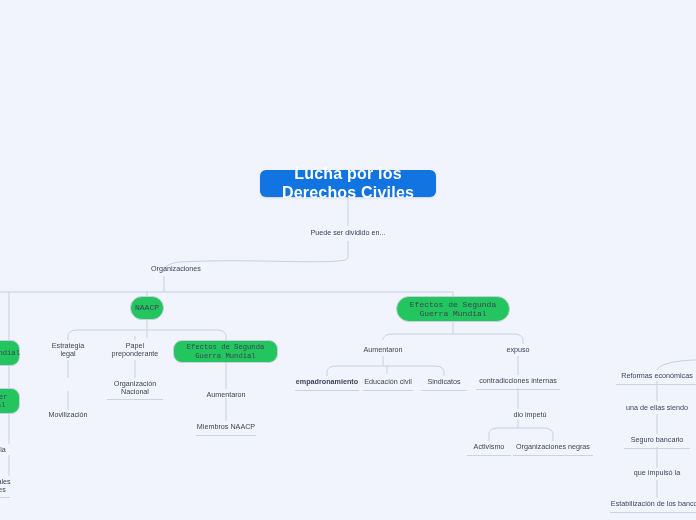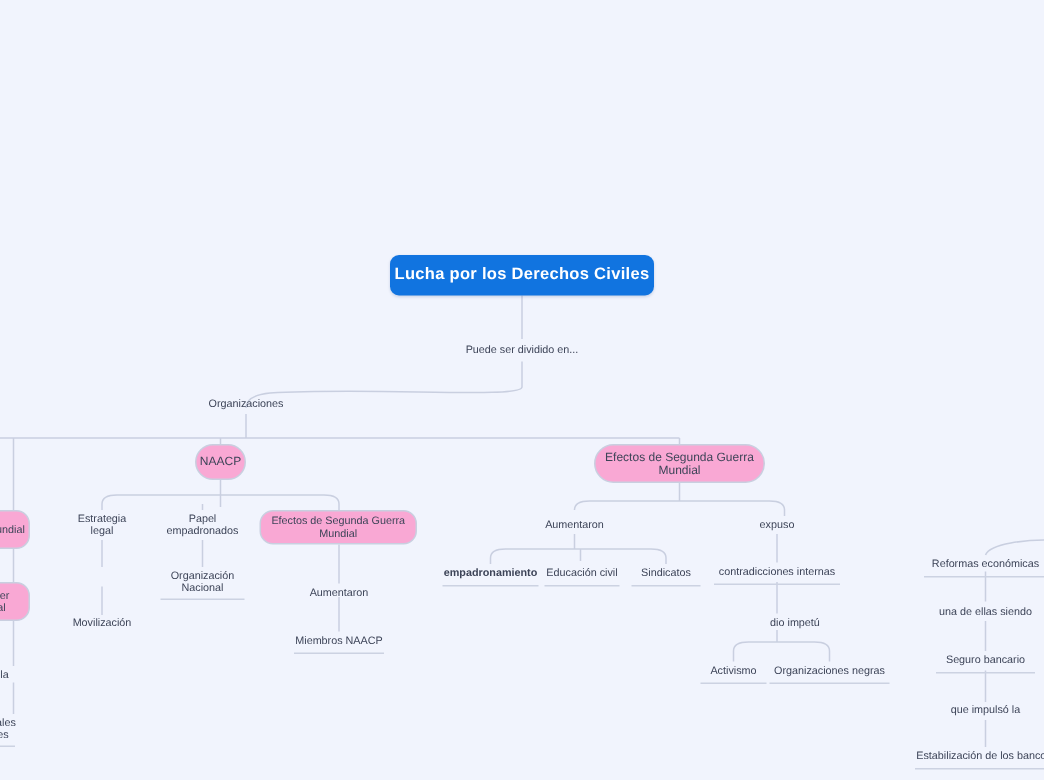--- a/index.html
+++ b/index.html
@@ -38,34 +38,35 @@
     text-align: center;
     color: #3d4458;
     white-space: pre-line;
     line-height: 1.18;
   }
 
   
   .node.root {
     background: #1174e0;
     color: #ffffff;
-    font-size: 11px;
+    font-size: 16px;
     font-weight: bold;
     border-radius: 6px;
     letter-spacing: .2px;
     box-shadow: 0 1px 2px rgba(20,60,130,.18);
   }
 
   
   .node.box {
-    background: #f9a8d4;
+    background: #22c55e;
     border: 1px solid #c9cfe0;
     border-radius: 9px;
     font-size: 7.2px;
     padding: 2px 6px;
+    font-family: Liberation Mono, monospace;
   }
   .node.box.pill {
     border-radius: 13px;
     font-size: 8px;
   }
 
   
   .node.plain {
     font-size: 7.2px;
     background: transparent;
@@ -153,41 +154,41 @@
   </svg>
 
   <div class="node root" style="left:260px; top:170px; width:176px; height:27px;">
     <span>Lucha por los Derechos Civiles</span>
   </div>
 
   <div class="node plain" style="left:300px; top:226px; width:96px; height:15px;">
     <span>Puede ser dividido en...</span>
   </div>
 
-  <div class="node plain" style="left:126px; top:262px; width:76px; height:14px;">
+  <div class="node plain" style="left:138px; top:262px; width:76px; height:14px;">
     <span>Organizaciones</span>
   </div>
 
   <div class="node box pill" style="left:130px; top:296px; width:34px; height:24px;">
     <span>NAACP</span>
   </div>
 
   <div class="node plain" style="left:42px; top:340px; width:52px; height:20px;">
     <span>Estrategia
 legal</span>
   </div>
 
   <div class="node plain" style="left:42px; top:378px; width:52px; height:13px;margin-top:31px;">
     <span>Movilización</span>
   </div>
 
 
   <div class="node plain" style="left:105px; top:340px; width:60px; height:20px;">
     <span>Papel
-empadronados</span>
+preponderante</span>
   </div>
 
   <div class="node leaf" style="left:105px; top:378px; width:60px; height:20px;">
     <span>Organización
 Nacional</span>
   </div>
 
   <div class="node box" style="left:173px; top:340px; width:105px; height:23px;">
     <span>Efectos de Segunda Guerra Mundial</span>
   </div>

